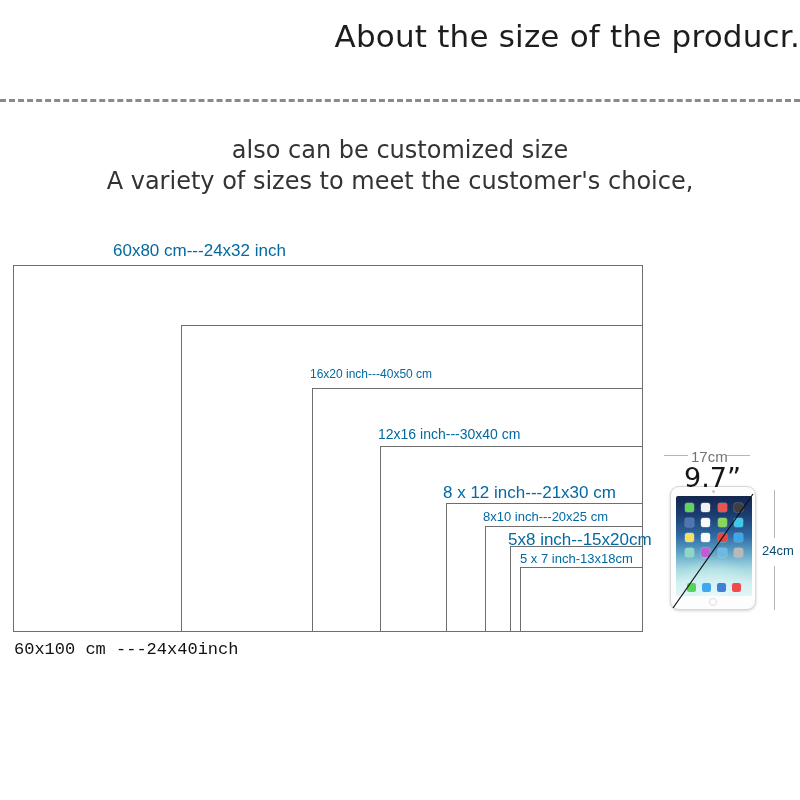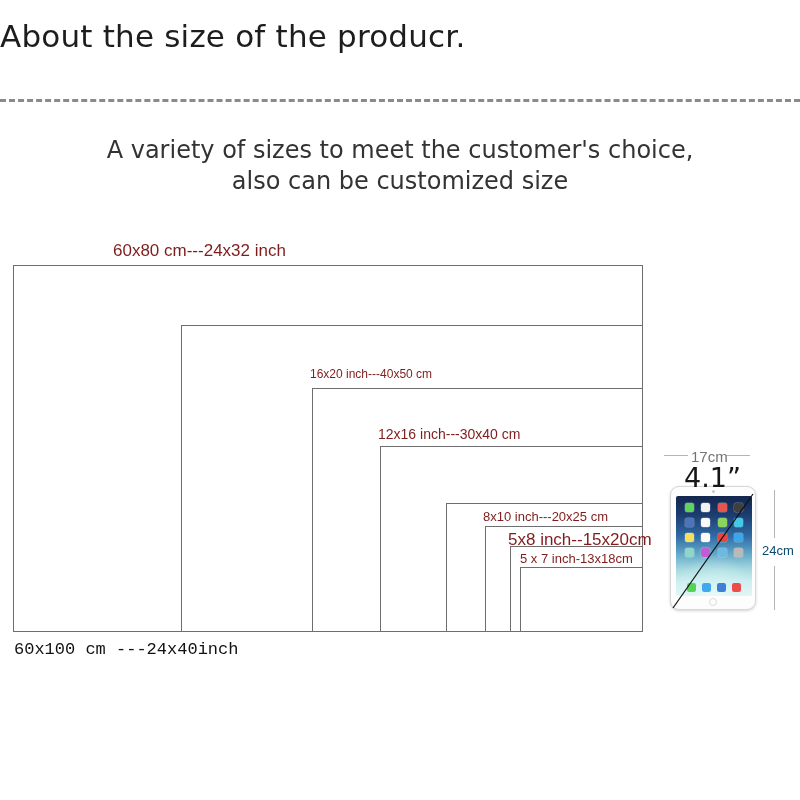--- a/index.html
+++ b/index.html
@@ -16,21 +16,21 @@
     color: #1a1a1a;
     -webkit-font-smoothing: antialiased;
   }
 
   
   #header-title {
     position: absolute;
     left: 0;
     top: 18px;
     width: 800px;
-    text-align: left;
+    text-align: right;
     font-size: 31px;
     font-weight: 400;
     letter-spacing: 0.2px;
     color: #1d1d1d;
     font-family: "DejaVu Sans", sans-serif;
     white-space: nowrap;
   }
   #divider {
     position: absolute;
     left: 0;
@@ -67,21 +67,21 @@
   .size-rect {
     position: absolute;
     border: 1.5px solid #6e6e6e;
     background: transparent;
     box-sizing: border-box;
   }
   .size-label {
     position: absolute;
     white-space: nowrap;
     font-family: "Liberation Sans", sans-serif;
-    color: #7f1d1d;
+    color: #0369a1;
     font-weight: 400;
   }
 
   
   #ipad-block {
     position: absolute;
     left: 650px;
     top: 448px;
   }
   #ipad-body {
@@ -228,34 +228,35 @@
   }
 </style>
 </head>
 <body>
 
 <div id="header-title">About the size of the producr.</div>
 
 <div id="divider"></div>
 
 <div id="subtitle">
+  <span class="line">also can be customized size</span>
   <span class="line">A variety of sizes to meet the customer's choice,</span>
-  <span class="line">also can be customized size</span>
 </div>
 
 <div id="size-diagram">
 
 <div class="size-rect" style="left: 13px; top: 265px; width: 630px; height: 367px;"></div>
     <div class="size-label" style="left: 113px; top: 241px; font-size: 17px;">60x80 cm---24x32 inch</div>
     <div class="size-rect" style="left: 181px; top: 325px; width: 462px; height: 307px;"></div>
     <div class="size-rect" style="left: 312px; top: 388px; width: 331px; height: 244px;"></div>
     <div class="size-label" style="left: 310px; top: 367px; font-size: 12px;">16x20 inch---40x50 cm</div>
     <div class="size-rect" style="left: 380px; top: 446px; width: 263px; height: 186px;"></div>
     <div class="size-label" style="left: 378px; top: 426px; font-size: 14px;">12x16 inch---30x40 cm</div>
     <div class="size-rect" style="left: 446px; top: 503px; width: 197px; height: 129px;"></div>
+    <div class="size-label" style="left: 443px; top: 483px; font-size: 17px;">8 x 12 inch---21x30 cm</div>
     <div class="size-rect" style="left: 485px; top: 526px; width: 158px; height: 106px;"></div>
     <div class="size-label" style="left: 483px; top: 509px; font-size: 13px; text-align: right;">8x10 inch---20x25 cm</div>
     <div class="size-rect" style="left: 510px; top: 546px; width: 133px; height: 86px;"></div>
     <div class="size-label" style="left: 508px; top: 530px; font-size: 17px;">5x8 inch--15x20cm</div>
     <div class="size-rect" style="left: 520px; top: 567px; width: 123px; height: 65px;"></div>
     <div class="size-label" style="left: 520px; top: 551px; font-size: 13px;">5 x 7 inch-13x18cm</div>
   </div>
 
 <div id="caption-bottom">60x100 cm ---24x40inch</div>
 
@@ -298,14 +299,14 @@
           <div class="dock-icon" style="background: rgb(239, 75, 75);"></div>
         </div>
     </div>
     <div id="ipad-home-btn"></div>
   </div>
 
   <svg id="ipad-diagonal" viewBox="0 0 150 200">
     <line x1="103" y1="46" x2="23" y2="160" stroke="#111111" stroke-width="1.2"></line>
   </svg>
 
-  <div id="label-diagonal">4.1”</div>
+  <div id="label-diagonal">9.7”</div>
 </div>
 
 </body></html>

